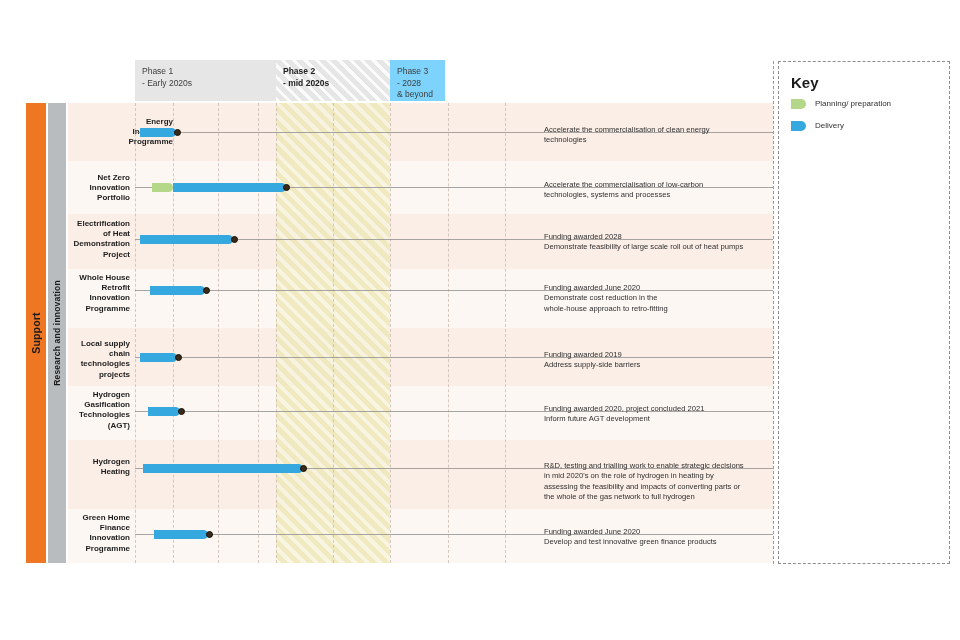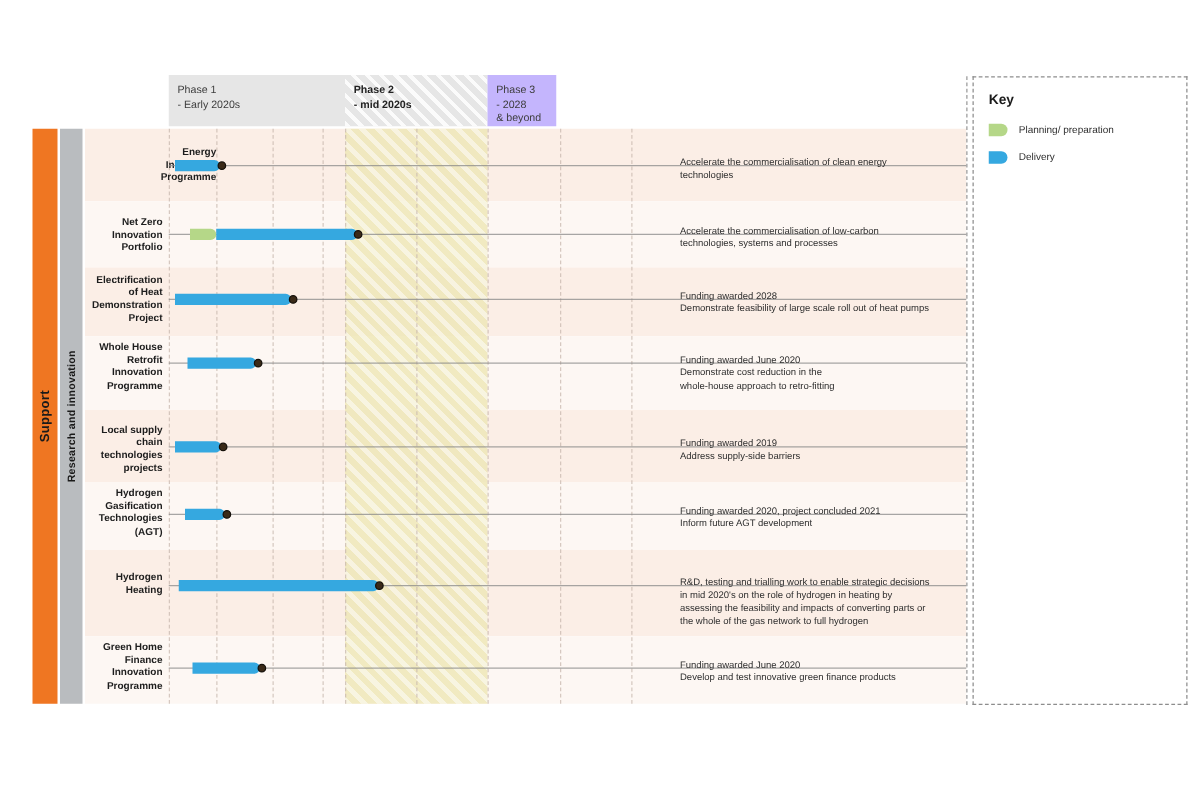--- a/index.html
+++ b/index.html
@@ -31,21 +31,21 @@
   #phase-header{position:absolute;left:135px;top:45px;width:310px;height:41px;}
   .phase-cell{
     position:absolute;top:0;height:41px;
     box-sizing:border-box;padding:6px 0 0 7px;
     font-size:8.5px;line-height:11.5px;color:#3d3d3d;
   }
   #phase-1{left:0;width:141px;background:#e6e6e6;}
   #phase-2{left:141px;width:114px;background:#e6e6e6;
     background-image:repeating-linear-gradient(45deg,rgba(255,255,255,.85) 0 3px,rgba(0,0,0,0) 3px 8px);}
   #phase-2 .phase-title,#phase-2 .phase-sub{font-weight:bold;color:#222;}
-  #phase-3{left:255px;width:55px;background:#c4b5fd;}
+  #phase-3{left:255px;width:55px;background:#7dd3fc;}
   .phase-title{display:block;}
   .phase-sub{display:block;}
   .phase-sub2{display:block;}
 
   
   #plot{position:absolute;left:68px;top:88px;width:705px;height:460px;}
 
   
   .gridline{position:absolute;top:0;bottom:0;width:0;border-left:1px dashed #c9b9b0;opacity:.75;}
 
@@ -71,21 +71,21 @@
   .bar-green{background:#b5d788;}
   .bar-blue{background:#35a8e0;}
   .milestone{position:absolute;width:5px;height:5px;border-radius:50%;background:#3a2a18;border:1px solid #15100a;}
   .desc{position:absolute;font-size:7.6px;line-height:10.4px;color:#2f2f2f;white-space:pre-line;}
 
   
   #key-box{
     position:absolute;left:778px;top:46px;width:172px;height:503px;
     box-sizing:border-box;border:1px dashed #8d8d8d;background:#fff;
   }
-  #key-title{position:absolute;left:12px;top:12px;font-size:11px;font-weight:bold;color:#1b1b1b;}
+  #key-title{position:absolute;left:12px;top:12px;font-size:15px;font-weight:bold;color:#1b1b1b;}
   .key-item{position:absolute;left:12px;height:12px;}
   .key-swatch{position:absolute;left:0;top:1px;width:15px;height:10px;border-radius:0 5px 5px 0;}
   .key-text{position:absolute;left:24px;top:0;font-size:8px;line-height:11px;color:#2f2f2f;white-space:nowrap;}
 
   
   #plot-right-edge{position:absolute;left:773px;top:46px;width:0;height:503px;border-left:1px dashed #9a9a9a;}
 </style>
 </head>
 <body>
 

